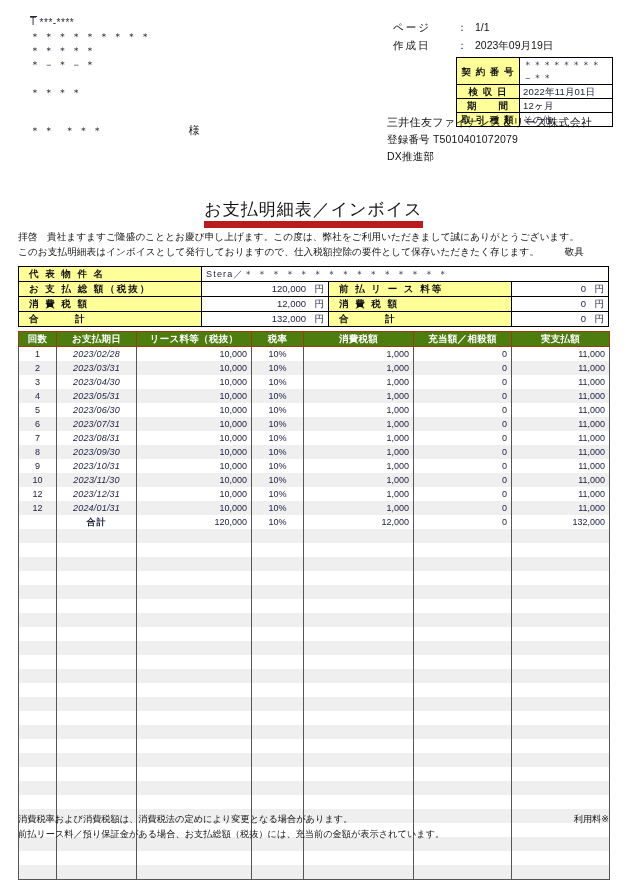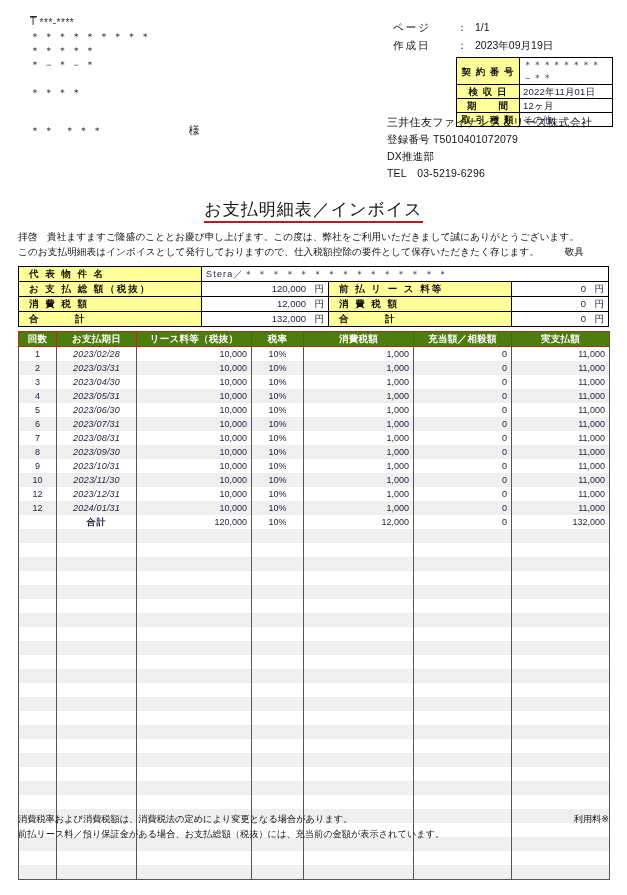--- a/index.html
+++ b/index.html
@@ -121,21 +121,21 @@
     position: absolute;
     top: 198px;
     left: 0;
     width: 627px;
     text-align: center;
     font-size: 17px;
     letter-spacing: 1px;
     color: #111;
   }
   #doc-title span {
-    border-bottom: 2px solid #b91c1c;
+    border-bottom: 7px solid #b91c1c;
     padding-bottom: 2px;
   }
 
   
   #greeting {
     position: absolute;
     left: 18px;
     top: 229px;
     width: 592px;
     font-size: 9.6px;
@@ -307,21 +307,20 @@
         <td class="c-label">取 引 種 類</td>
         <td class="c-value">その他</td>
       </tr>
     </tbody>
 </table>
 
 <div id="issuer-block">
   <div class="issuer-name">三井住友ファイナンス＆リース株式会社</div>
   <div class="issuer-line">登録番号 T5010401072079</div>
   <div class="issuer-line">DX推進部</div>
-  <div class="issuer-line">TEL　03-5219-6296</div>
 </div>
 
 <div id="doc-title"><span>お支払明細表／インボイス</span></div>
 
 <div id="greeting">
   <div>拝啓　貴社ますますご隆盛のこととお慶び申し上げます。この度は、弊社をご利用いただきまして誠にありがとうございます。</div>
   <div class="g-line2">
     <span>このお支払明細表はインボイスとして発行しておりますので、仕入税額控除の要件として保存いただきたく存じます。</span>
     <span class="g-keigu">敬具</span>
   </div>

